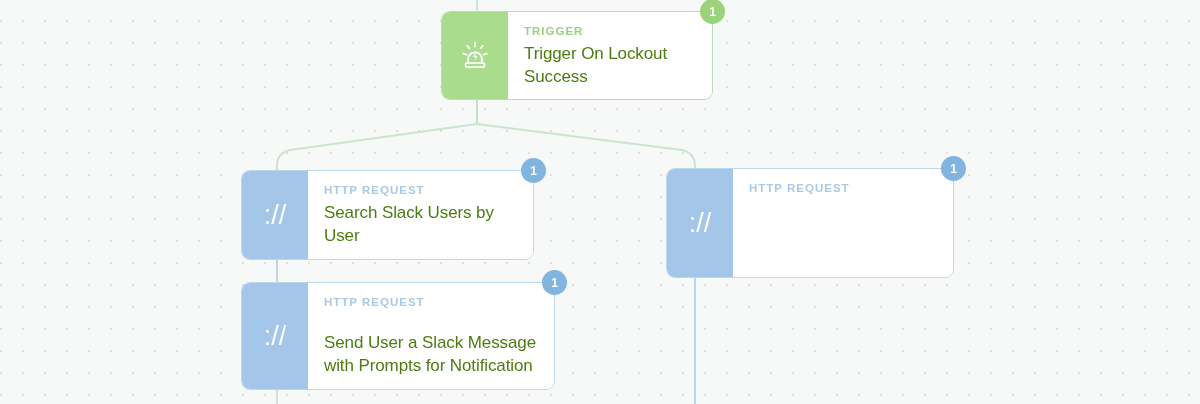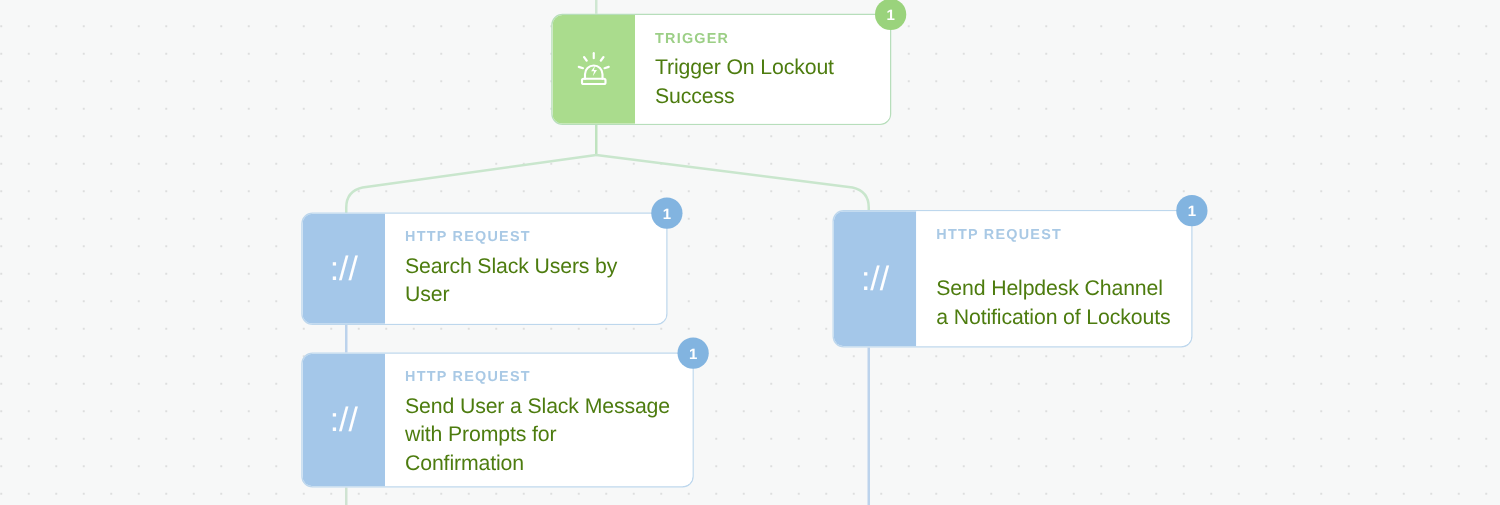--- a/index.html
+++ b/index.html
@@ -228,32 +228,31 @@
     <div class="badge blue">1</div>
   </div>
 
   <div class="node http http-2">
     <div class="node-inner">
       <div class="node-icon">
         <span class="proto-icon">://</span>
       </div>
       <div class="node-body">
         <div class="node-kicker">HTTP REQUEST</div>
-        <div class="node-title">Send User a Slack Message with Prompts for Confirmation</div>
+        <div class="node-title">Send User a Slack Message with Prompts for Notification</div>
       </div>
     </div>
     <div class="badge blue">1</div>
   </div>
 
   <div class="node http http-3">
     <div class="node-inner">
       <div class="node-icon">
         <span class="proto-icon">://</span>
       </div>
       <div class="node-body">
         <div class="node-kicker">HTTP REQUEST</div>
-        <div class="node-title">Send Helpdesk Channel a Notification of Lockouts</div>
       </div>
     </div>
     <div class="badge blue">1</div>
   </div>
 
 </div>
 
 </body></html>

